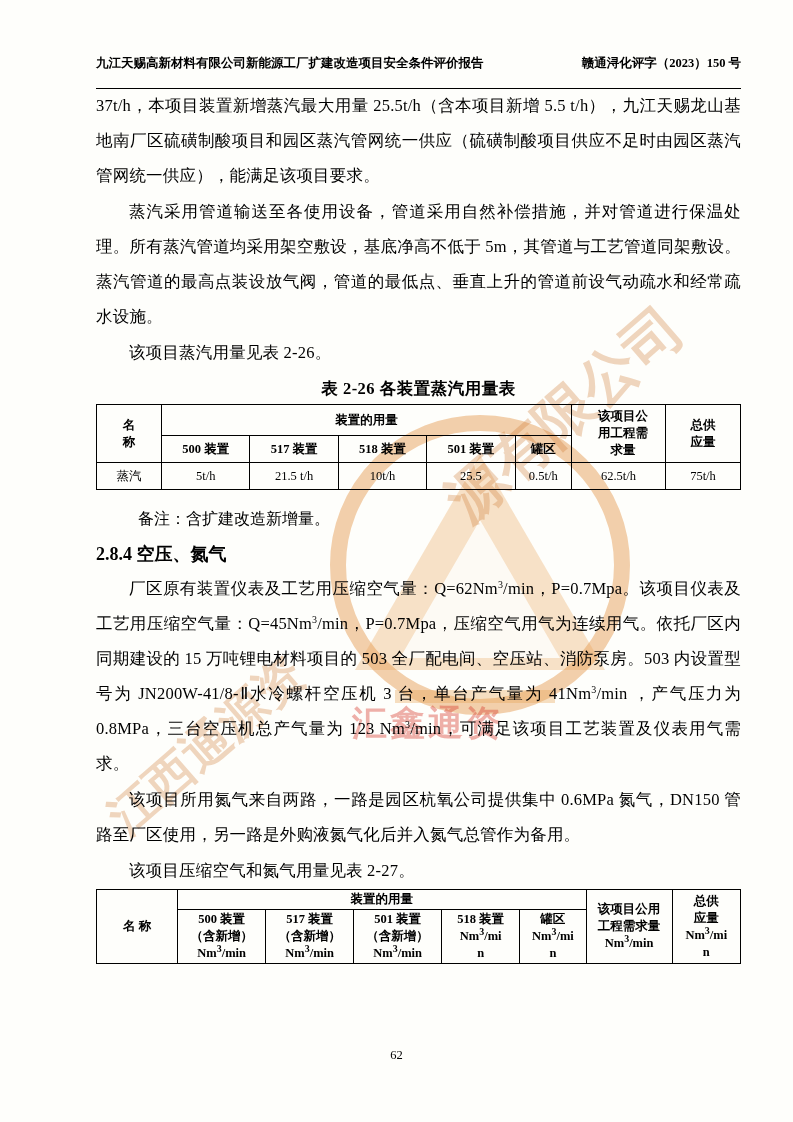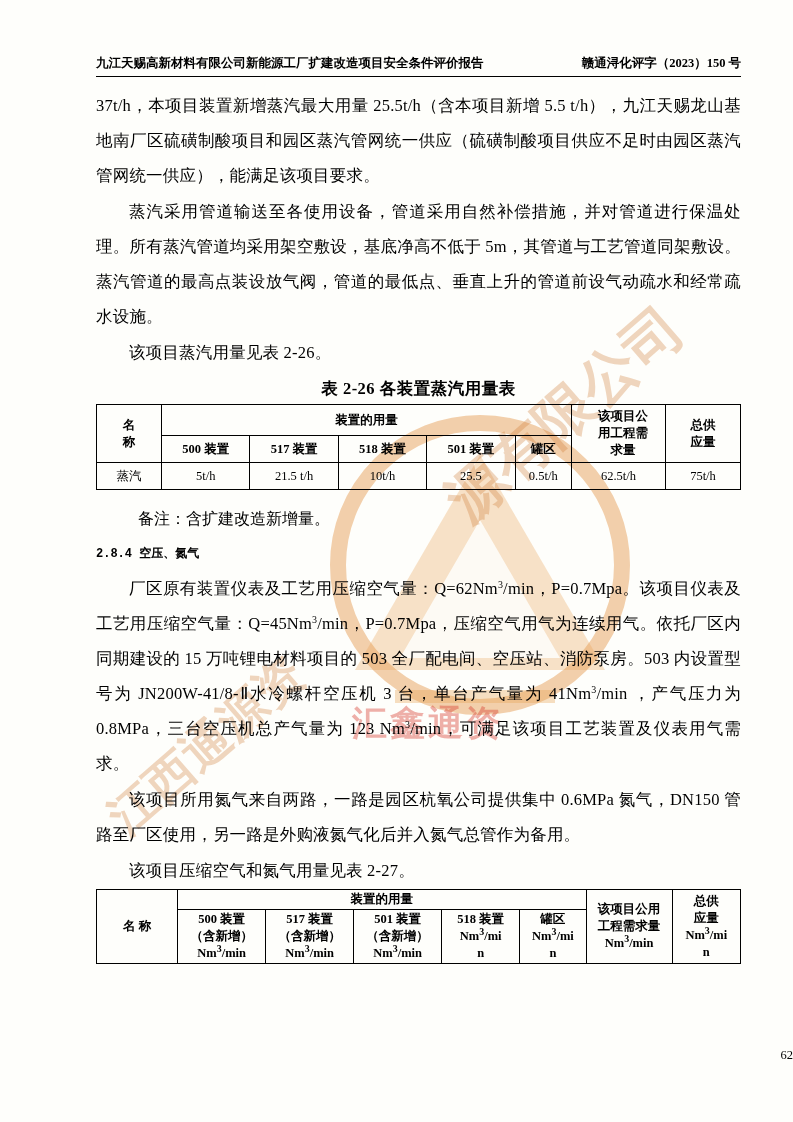--- a/index.html
+++ b/index.html
@@ -94,21 +94,21 @@
   .header {
     position: absolute;
     left: 96px;
     right: 52px;
     top: 55px;
     display: flex;
     justify-content: space-between;
     align-items: flex-end;
     font-size: 12.5px;
     font-weight: bold;
-    padding-bottom: 4px;
+    padding-bottom: 16px;
     border-bottom: 1px solid #000;
   }
   .header .h-left { letter-spacing: 0px; }
   .header .h-right { letter-spacing: 0px; }
 
   
   .content {
     position: absolute;
     left: 96px;
     right: 52px;
@@ -118,23 +118,23 @@
     margin: 0 0 1px 0;
     font-size: 16.5px;
     line-height: 35px;
     text-align: justify;
     text-justify: inter-ideograph;
     letter-spacing: 0.2px;
   }
   p.indent { text-indent: 33px; }
   h3.section {
     margin: 7px 0 0 0;
-    font-size: 12px;
-    font-weight: bold;
-    font-family: Liberation Mono, monospace;
+    font-size: 18px;
+    font-weight: bold;
+    font-family: Liberation Serif, serif;
     line-height: 34px;
   }
   .tbl-caption {
     text-align: center;
     font-size: 16.5px;
     font-weight: bold;
     margin: 8px 0 4px 0;
     letter-spacing: 0.5px;
   }
   .note {
@@ -172,21 +172,21 @@
   table.t27 .c-518 { width: 76px; }
   table.t27 .c-tank { width: 64px; }
   table.t27 .c-need { width: 84px; }
   table.t27 .c-total { width: 66px; }
   .cellline { display: block; line-height: 17px; }
 
   .pagenum {
     position: absolute;
     left: 0; right: 0;
     top: 1048px;
-    text-align: right;
+    text-align: center;
     font-size: 12.5px;
   }
 </style>
 </head>
 <body>
 
 <div class="page">
 
   <div class="watermark">
     <div class="wm-ring"></div>

